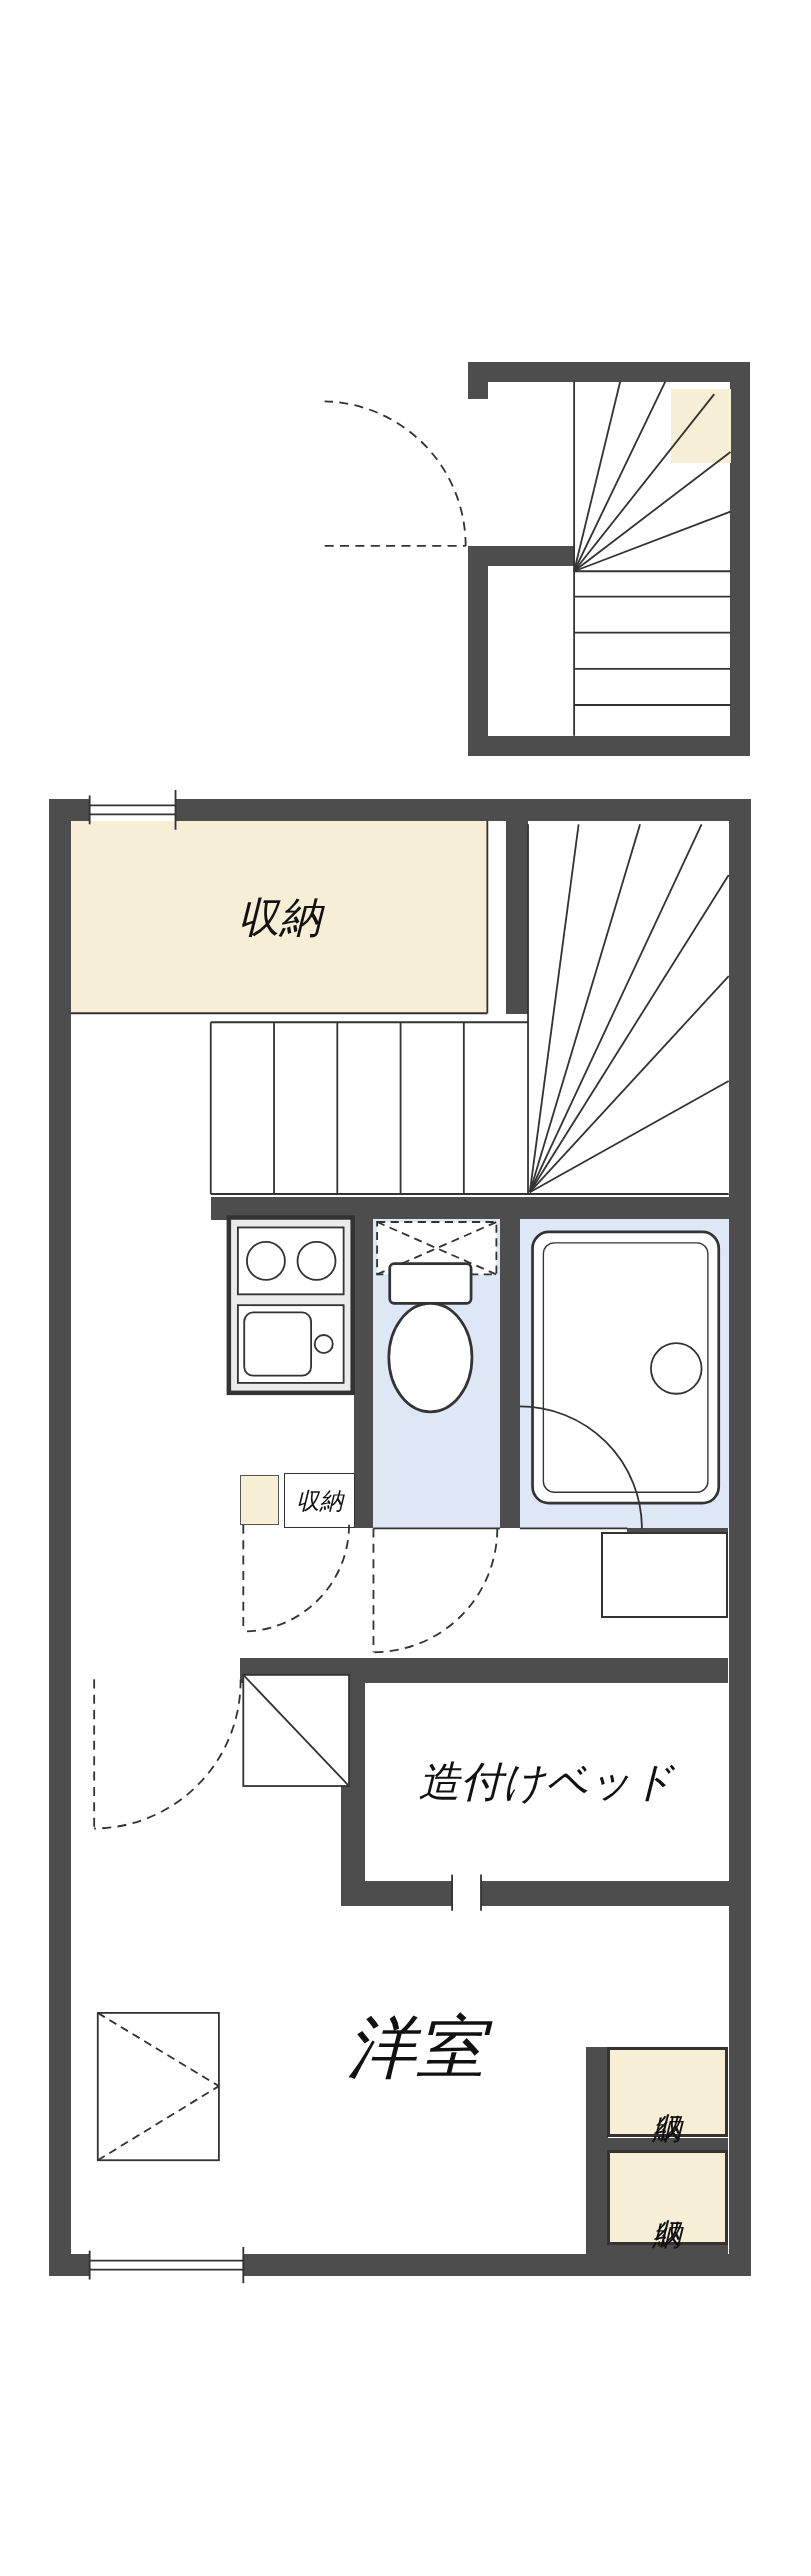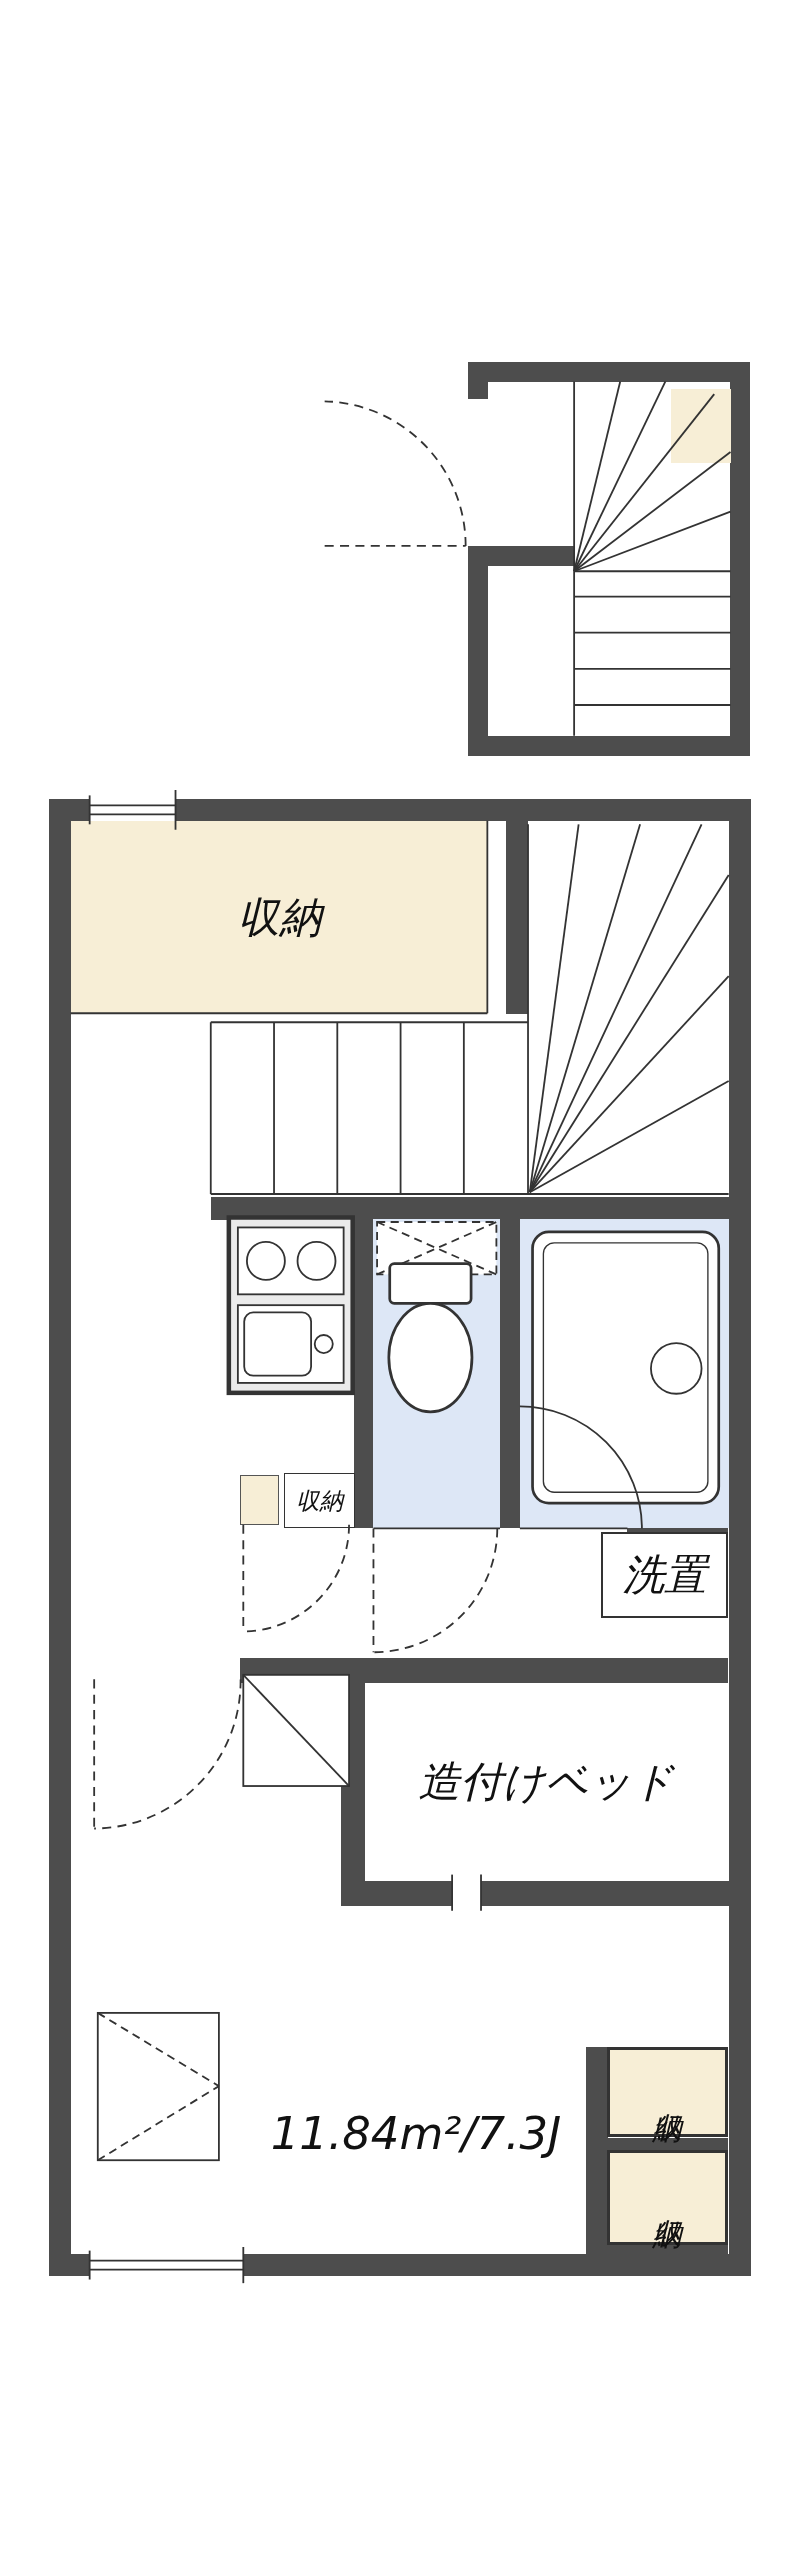--- a/index.html
+++ b/index.html
@@ -170,25 +170,24 @@
       <rect x="108" y="2227" width="134" height="163" fill="#ffffff"></rect>
       <line x1="108" y1="2227" x2="242" y2="2308" stroke-dasharray="9 6"></line>
       <line x1="108" y1="2390" x2="242" y2="2308" stroke-dasharray="9 6"></line>
     </g>
   </svg>
 
   <div class="label" style="left:71px;top:821px;width:417px;height:193px;font-size:42px;">収納</div>
 
   <div class="label" style="left:284px;top:1473px;width:71px;height:55px;font-size:23.5px;">収納</div>
 
-  <div class="label" style="left:601px;top:1532px;width:127px;height:86px;font-size:42px;">洗置</div>
 
   <div class="label label-col" style="left:365px;top:1683px;width:363px;height:198px;gap:9px;">
     <div style="font-size:42px;">造付けベッド</div>
   </div>
 
-  <div class="label" style="left:145px;top:2102px;width:542px;height:63px;font-size:45px;">11.84m²/7.3J</div>
+  <div class="label" style="left:145px;top:1998px;width:542px;height:99px;font-size:69px;">洋室</div>
 
   <div class="label vtext" style="left:607px;top:2047px;width:121px;height:90px;font-size:29px;">収納</div>
   <div class="label vtext" style="left:607px;top:2150px;width:121px;height:95px;font-size:29px;">収納</div>
 
 </div>
 
 
 </body></html>

